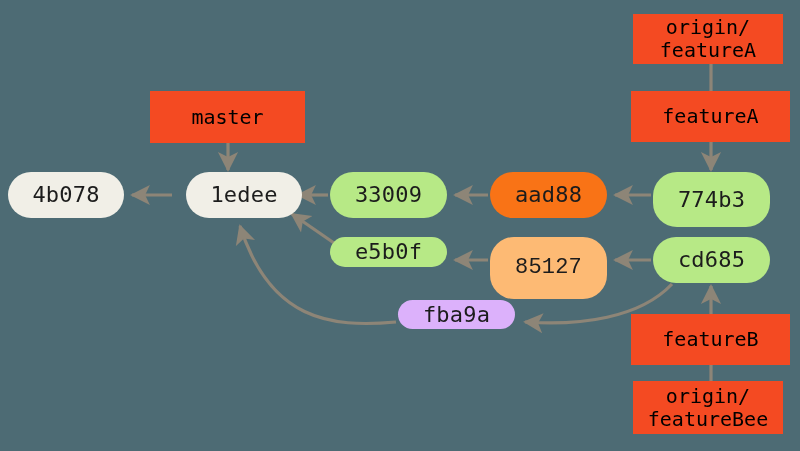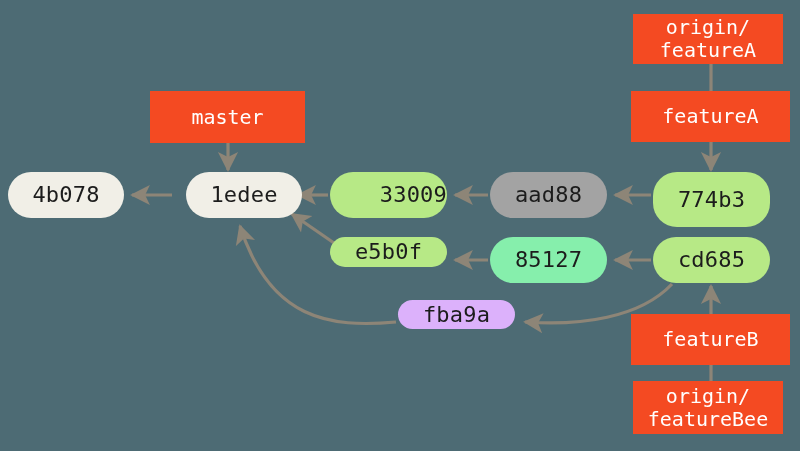--- a/index.html
+++ b/index.html
@@ -40,21 +40,21 @@
     line-height: 1;
     z-index: 2;
   }
   .label-box {
     position: absolute;
     box-sizing: border-box;
     display: flex;
     align-items: center;
     justify-content: center;
     text-align: center;
-    color: #ffffff;
+    color: #000000;
     font-size: 20px;
     line-height: 1.15;
     z-index: 2;
     white-space: pre-line;
   }
 </style>
 </head>
 <body>
 
 <div id="canvas" style="background: rgb(77, 107, 116);">
@@ -87,33 +87,33 @@
     <line x1="711" y1="64" x2="711" y2="91" stroke="#8d8577" stroke-width="3.2"></line>
     <line x1="711" y1="381" x2="711" y2="365" stroke="#8d8577" stroke-width="3.2"></line>
   </svg>
 
   <div class="commit" style="left: 8px; top: 172px; width: 116px; height: 46px; background: rgb(241, 239, 231);">
       <span>4b078</span>
     </div>
   <div class="commit" style="left: 186px; top: 172px; width: 116px; height: 46px; background: rgb(241, 239, 231);">
       <span>1edee</span>
     </div>
-  <div class="commit" style="left: 330px; top: 172px; width: 117px; height: 46px; background: rgb(183, 233, 134); justify-content: flex-end;">
+  <div class="commit" style="left: 330px; top: 172px; width: 117px; height: 46px; background: rgb(183, 233, 134);">
       <span>33009</span>
     </div>
-  <div class="commit" style="left: 490px; top: 172px; width: 117px; height: 46px; background: #a3a3a3;">
+  <div class="commit" style="left: 490px; top: 172px; width: 117px; height: 46px; background: #f97316;">
       <span>aad88</span>
     </div>
   <div class="commit" style="left: 653px; top: 172px; width: 117px; height: 55px; background: rgb(183, 233, 134);">
       <span>774b3</span>
     </div>
   <div class="commit" style="left: 330px; top: 237px; width: 117px; height: 30px; background: rgb(183, 233, 134);">
       <span>e5b0f</span>
     </div>
-  <div class="commit" style="left: 490px; top: 237px; width: 117px; height: 46px; background: #86efac;">
+  <div class="commit" style="left: 490px; top: 237px; width: 117px; height: 62px; background: #fdba74; font-family: Liberation Mono, monospace;">
       <span>85127</span>
     </div>
   <div class="commit" style="left: 653px; top: 237px; width: 117px; height: 46px; background: rgb(183, 233, 134);">
       <span>cd685</span>
     </div>
   <div class="commit" style="left: 398px; top: 300px; width: 117px; height: 29px; background: rgb(220, 177, 251);">
       <span>fba9a</span>
     </div>
 
   <div class="label-box" style="left: 633px; top: 14px; width: 150px; height: 50px; background: rgb(244, 74, 34);"><span>origin/

